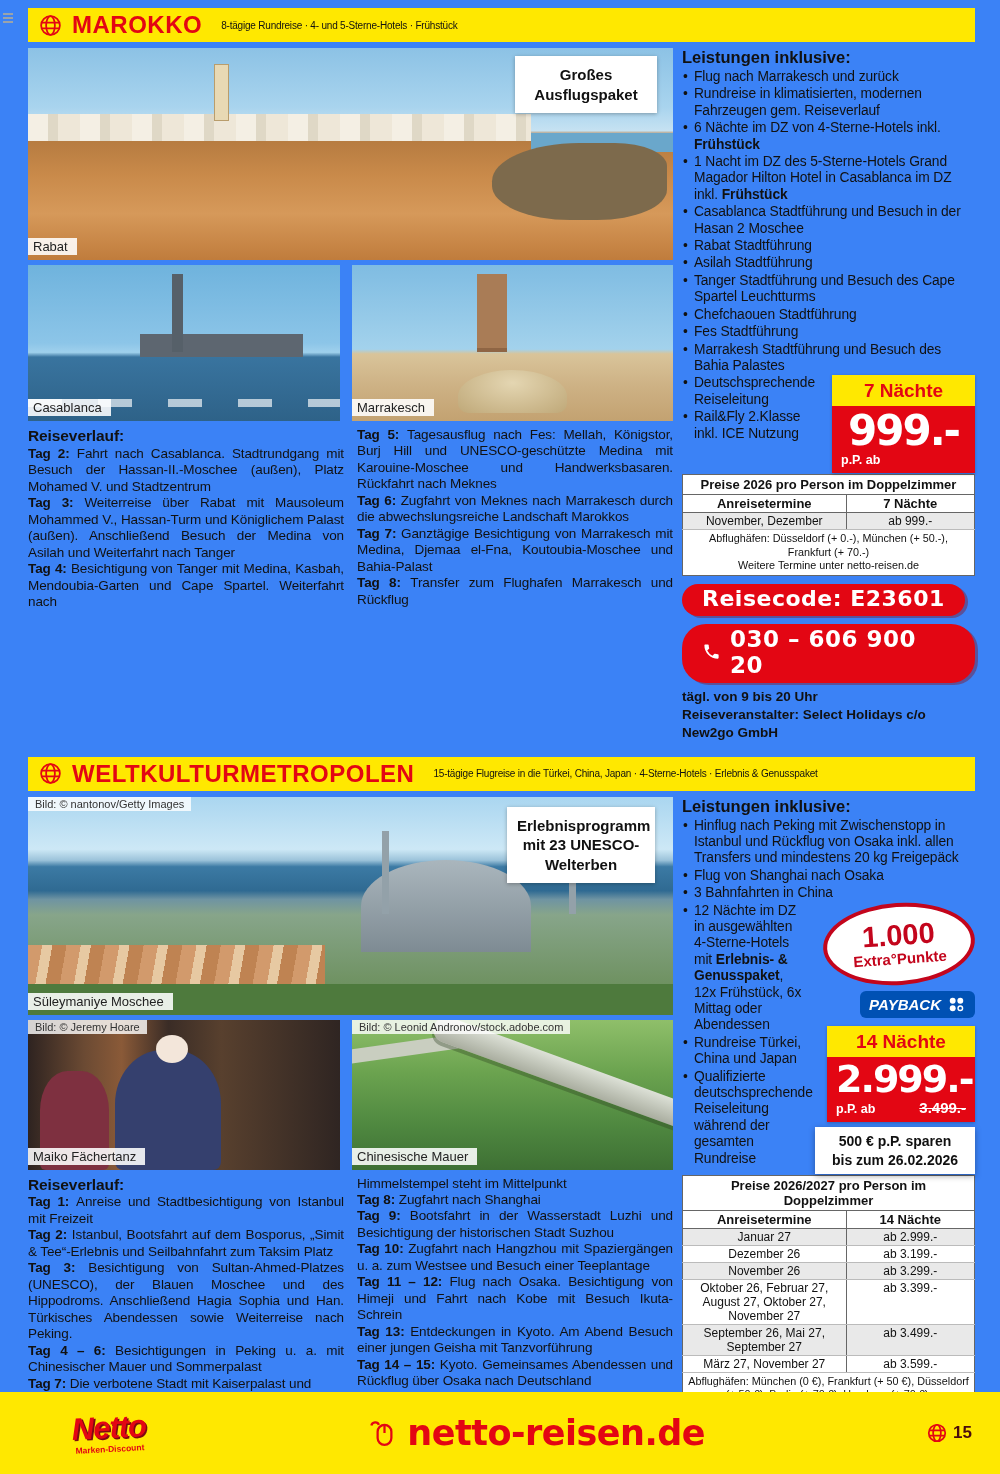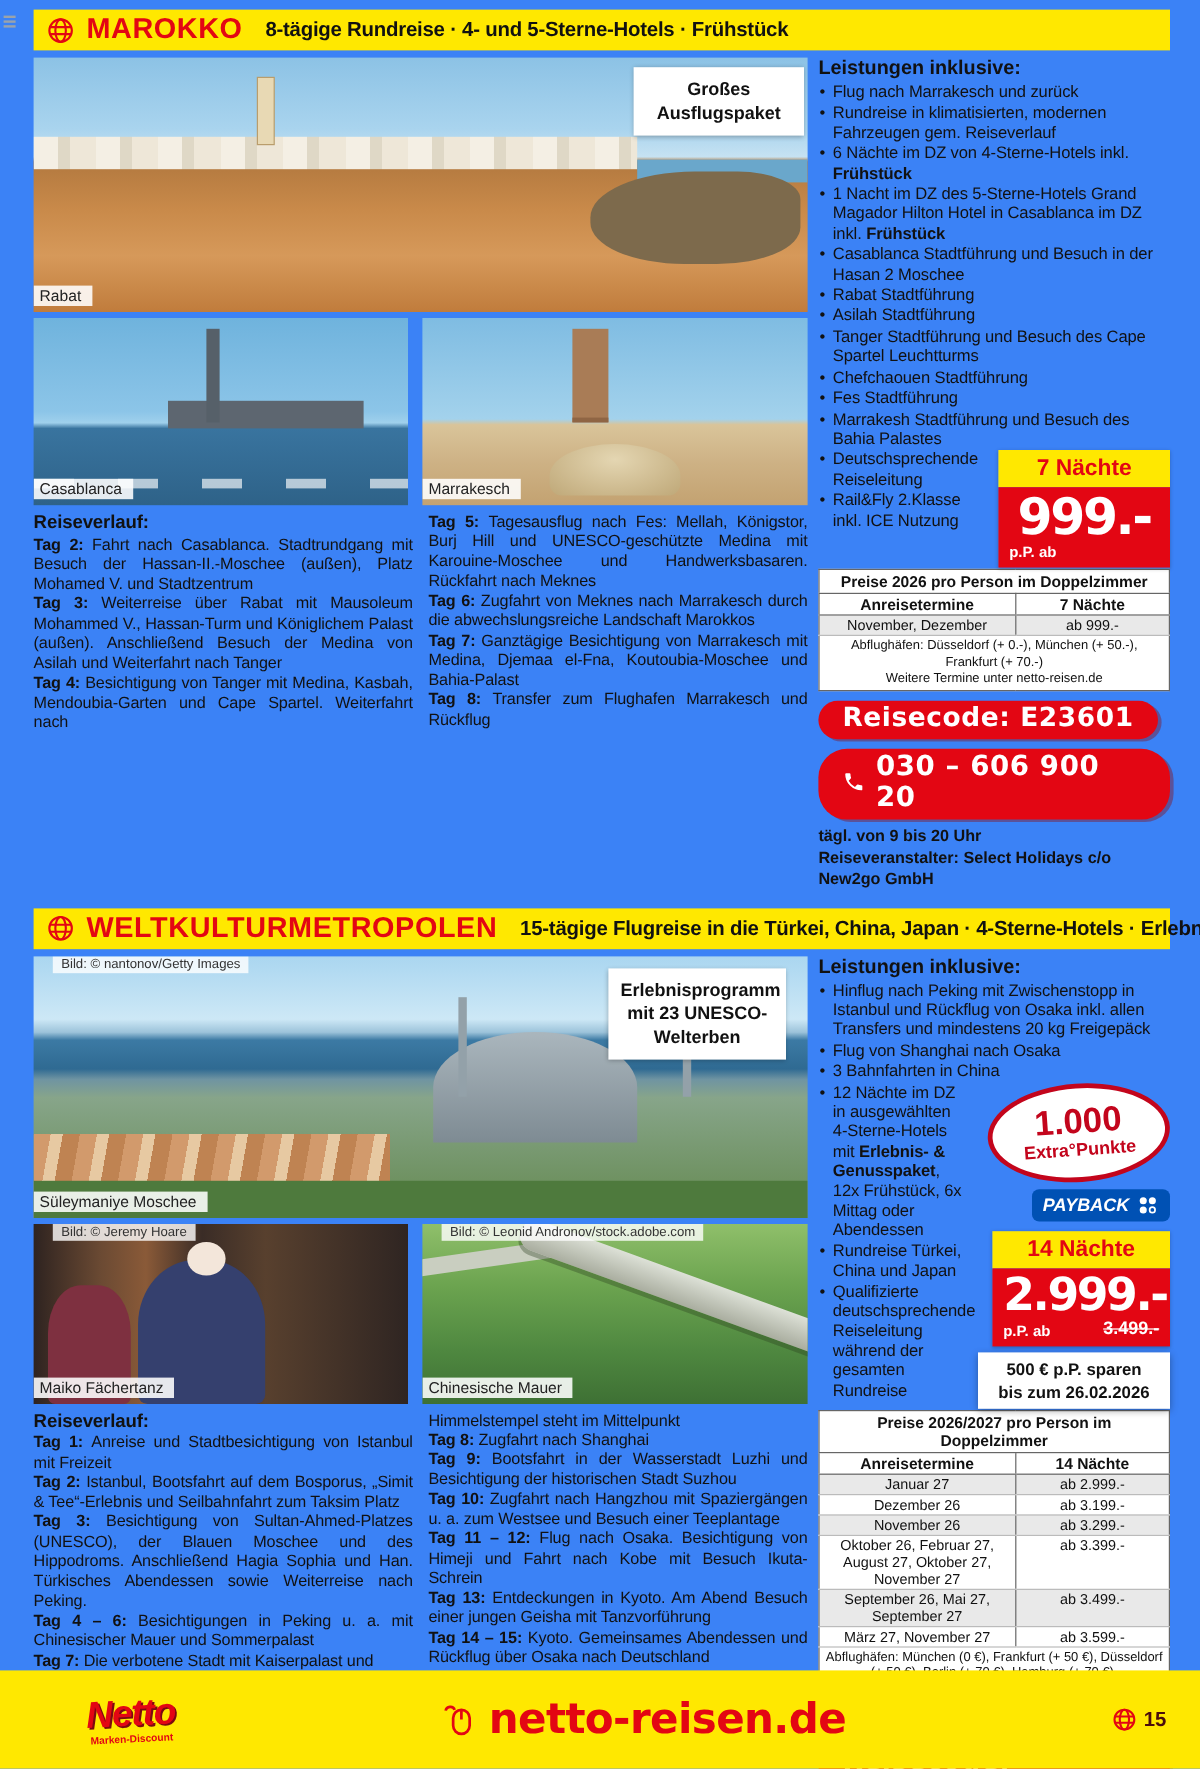--- a/index.html
+++ b/index.html
@@ -7,29 +7,29 @@
   .page{width:1000px;height:1474px;background:#3b82f6;position:relative;margin:0 auto;
         font-family:"Liberation Sans",sans-serif;color:#111;overflow:hidden;}
   .inner{padding:8px 25px 0 28px;}
 
   .menu-icon{position:absolute;top:13px;left:3px;width:10px;display:flex;flex-direction:column;gap:2px;cursor:pointer;}
   .menu-icon span{display:block;height:2px;background:#9aa3ab;}
 
   .bar{background:#FFE800;height:34px;display:flex;align-items:center;gap:9px;padding:0 10px;margin-bottom:6px;}
   .globe{width:25px;height:25px;flex:none;}
   .bar-title{color:#E30613;font-weight:bold;font-size:24px;letter-spacing:.5px;white-space:nowrap;}
-  .bar-sub{font-weight:bold;font-size:17px;letter-spacing:-.2px;padding-left:10px;white-space:nowrap;}
+  .bar-sub{font-weight:normal;font-size:10px;letter-spacing:-.2px;padding-left:10px;white-space:nowrap;}
 
   .content{display:flex;gap:9px;}
   .col-left{width:645px;flex:none;}
   .col-right{flex:1;min-width:0;}
 
   .photo{position:relative;overflow:hidden;}
   .cap{position:absolute;left:0;bottom:5px;background:rgba(255,255,255,.88);color:#222;font-size:13px;padding:1px 9px 1px 5px;}
-  .credit{position:absolute;left:16px;top:0;background:rgba(255,255,255,.8);color:#333;font-size:11px;padding:1px 7px;}
+  .credit{position:absolute;left:0;top:0;background:rgba(255,255,255,.8);color:#333;font-size:11px;padding:1px 7px;}
   .photo-badge{position:absolute;background:#fff;color:#111;font-weight:bold;font-size:15px;line-height:1.3;
                text-align:center;padding:9px 10px;box-shadow:0 1px 4px rgba(0,0,0,.3);}
 
   
   .ph-rabat{height:212px;margin-bottom:5px;background:linear-gradient(180deg,#8cc2e5 0%,#a9d4ee 28%,#c6e2f2 39%,#b3793f 41%,#c98a4a 60%,#d6995a 78%,#c07c3c 100%);}
   .rb-town{position:absolute;left:0;top:31%;width:78%;height:13%;background:repeating-linear-gradient(90deg,#f4efe4 0 20px,#dfd8c6 20px 30px,#eee7d8 30px 52px);}
   .rb-tower{position:absolute;left:29%;top:8%;width:13px;height:26%;background:#e8d9b4;box-shadow:0 0 0 1px #b99d6c;}
   .rb-sea{position:absolute;right:0;top:40%;width:22%;height:9%;background:#6aa7cb;}
   .rb-rock{position:absolute;right:1%;top:45%;width:27%;height:36%;background:#7d6a4c;border-radius:50% 30% 40% 45%;}
   .ph-casa{width:312px;height:156px;flex:none;background:linear-gradient(180deg,#6fb3dd 0%,#8cc5e8 50%,#9fd0ec 56%,#39749f 59%,#2e6288 100%);}
@@ -138,21 +138,21 @@
         <span class="bar-sub">8-tägige Rundreise · 4- und 5-Sterne-Hotels · Frühstück</span>
       </div>
 
       <div class="content">
         <div class="col-left">
           <div class="photo ph-rabat">
             <div class="rb-town"></div>
             <div class="rb-tower"></div>
             <div class="rb-sea"></div>
             <div class="rb-rock"></div>
-            <div class="photo-badge" style="top:8px;right:3px;width:142px;">Großes Ausflugspaket</div>
+            <div class="photo-badge" style="top:8px;right:16px;width:142px;">Großes Ausflugspaket</div>
             <span class="cap">Rabat</span>
           </div>
           <div style="display:flex;gap:12px;">
             <div class="photo ph-casa">
               <div class="cb-mosque"></div>
               <div class="cb-minaret"></div>
               <div class="cb-waves"></div>
               <span class="cap">Casablanca</span>
             </div>
             <div class="photo ph-marr">

